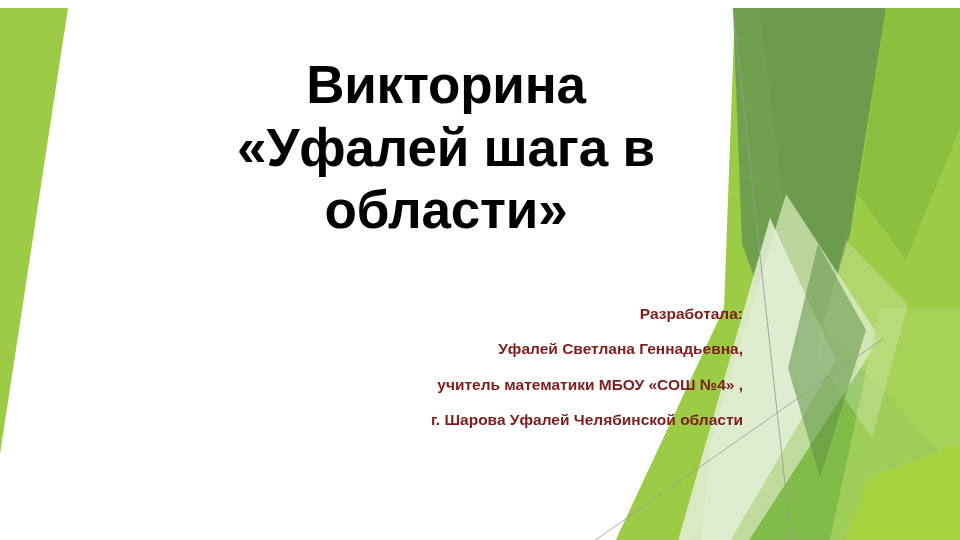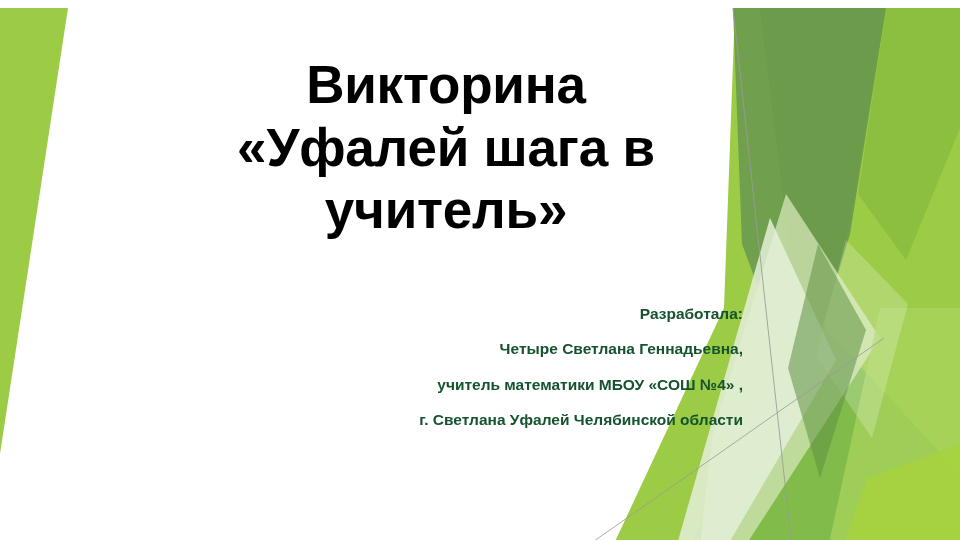--- a/index.html
+++ b/index.html
@@ -42,21 +42,21 @@
   #subtitle-block {
     position: absolute;
     left: 300px;
     top: 288px;
     width: 443px;
     text-align: right;
   }
   .subtitle-line {
     font-size: 15.5px;
     font-weight: bold;
-    color: #14532d;
+    color: #7f1d1d;
     line-height: 2.28;
     white-space: nowrap;
   }
 </style>
 </head>
 <body>
 
 <div id="slide">
 
   <svg id="facet-bg" viewBox="0 0 960 540" width="960" height="540" xmlns="http://www.w3.org/2000/svg" aria-hidden="true">
@@ -85,23 +85,23 @@
 
     <polygon points="868,470 960,436 960,540 842,540" fill="#a6d33f" opacity="0.9"></polygon>
 
     <line x1="733" y1="0" x2="792" y2="540" stroke="#9a9a9a" stroke-width="1" opacity="0.85"></line>
     <line x1="587" y1="538" x2="884" y2="330" stroke="#9a9a9a" stroke-width="1" opacity="0.8"></line>
   </svg>
 
   <div id="title-block">
     <div class="title-line">Викторина</div>
     <div class="title-line">«Уфалей шага в</div>
-    <div class="title-line">учитель»</div>
+    <div class="title-line">области»</div>
   </div>
 
   <div id="subtitle-block">
     <div class="subtitle-line">Разработала:</div>
-    <div class="subtitle-line">Четыре Светлана Геннадьевна,</div>
+    <div class="subtitle-line">Уфалей Светлана Геннадьевна,</div>
     <div class="subtitle-line">учитель математики  МБОУ «СОШ №4» ,</div>
-    <div class="subtitle-line">г. Светлана Уфалей Челябинской области</div>
+    <div class="subtitle-line">г. Шарова Уфалей Челябинской области</div>
   </div>
 
 </div>
 
 </body></html>

